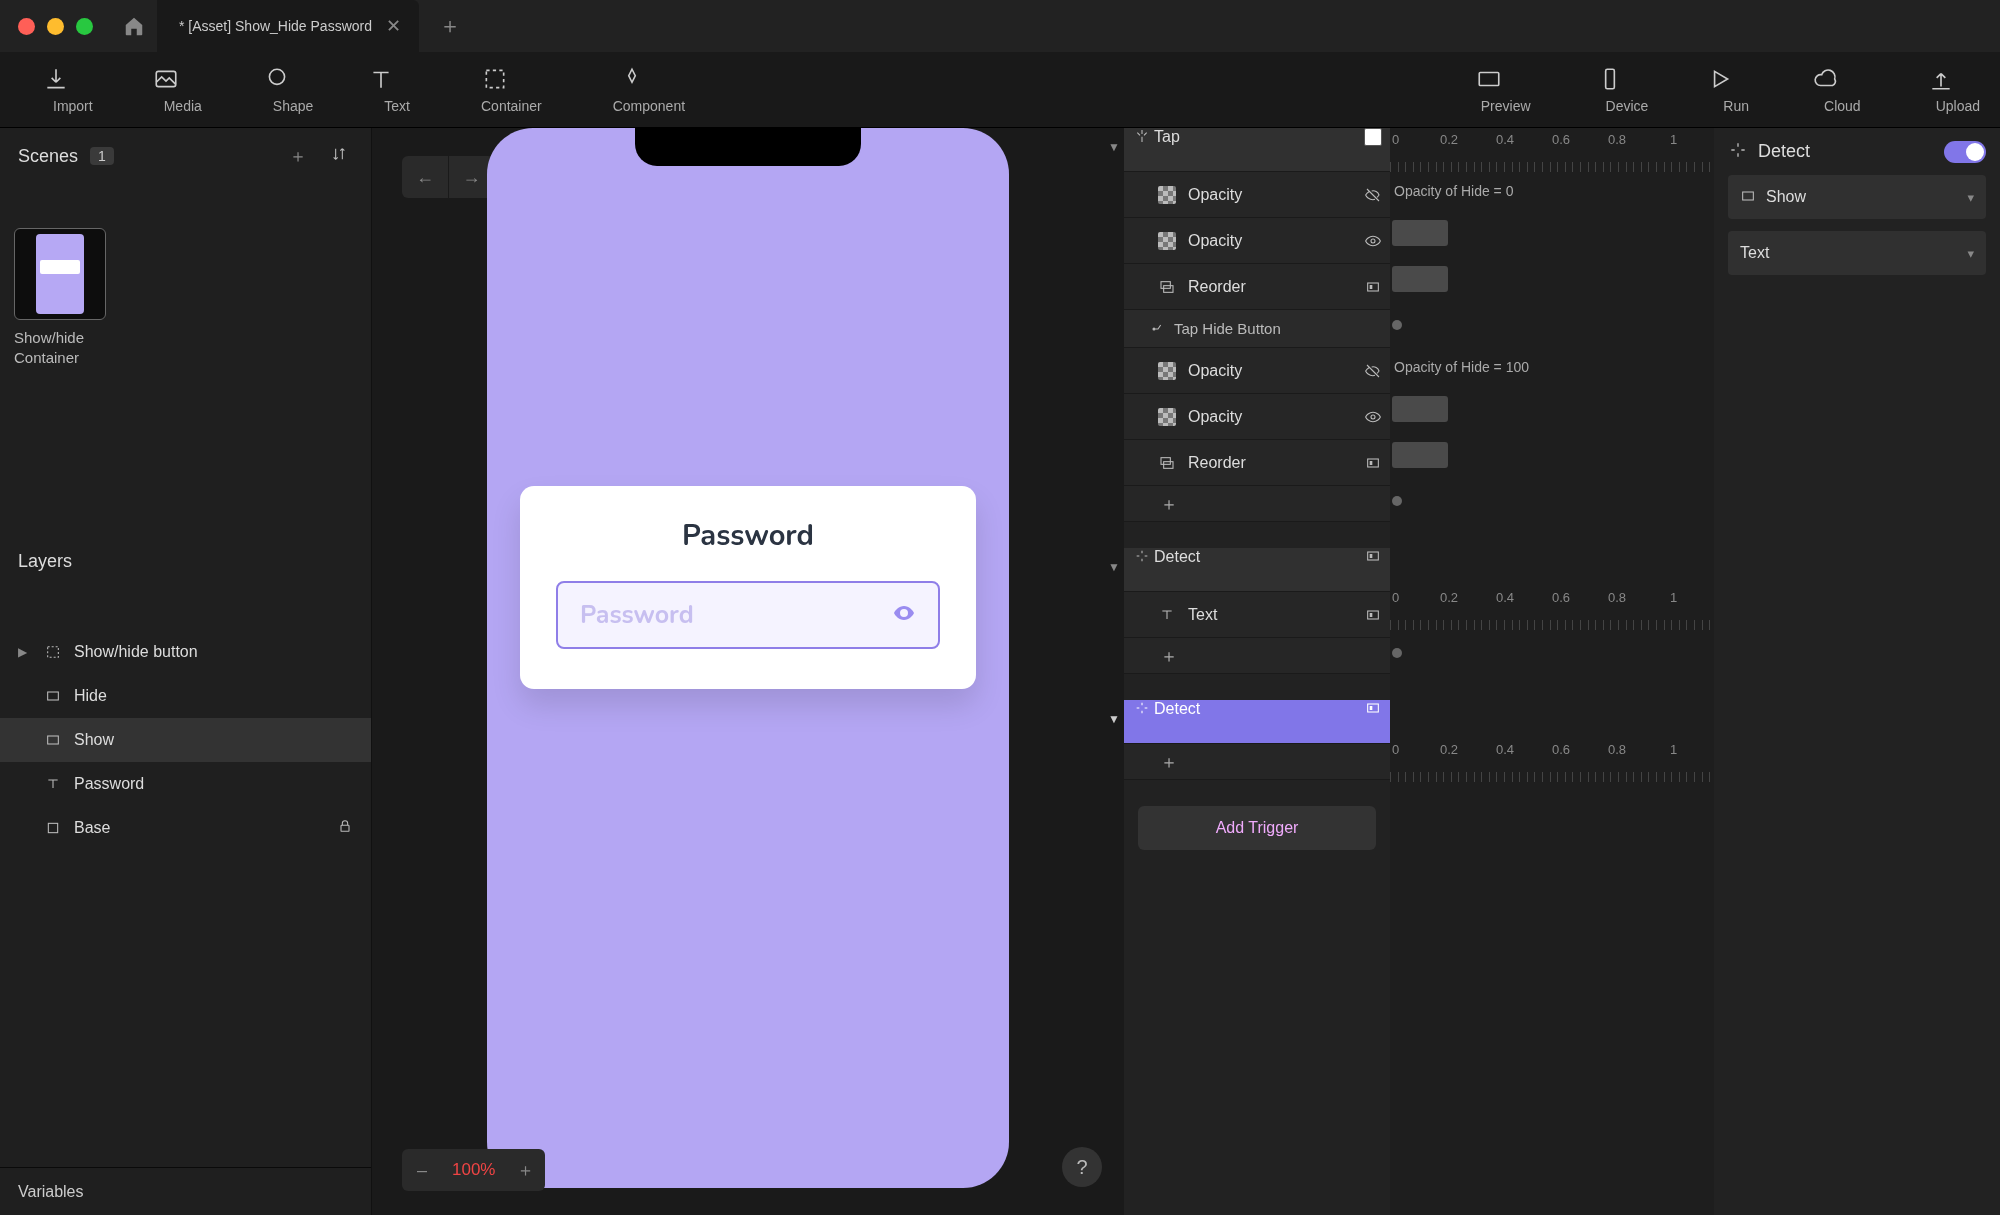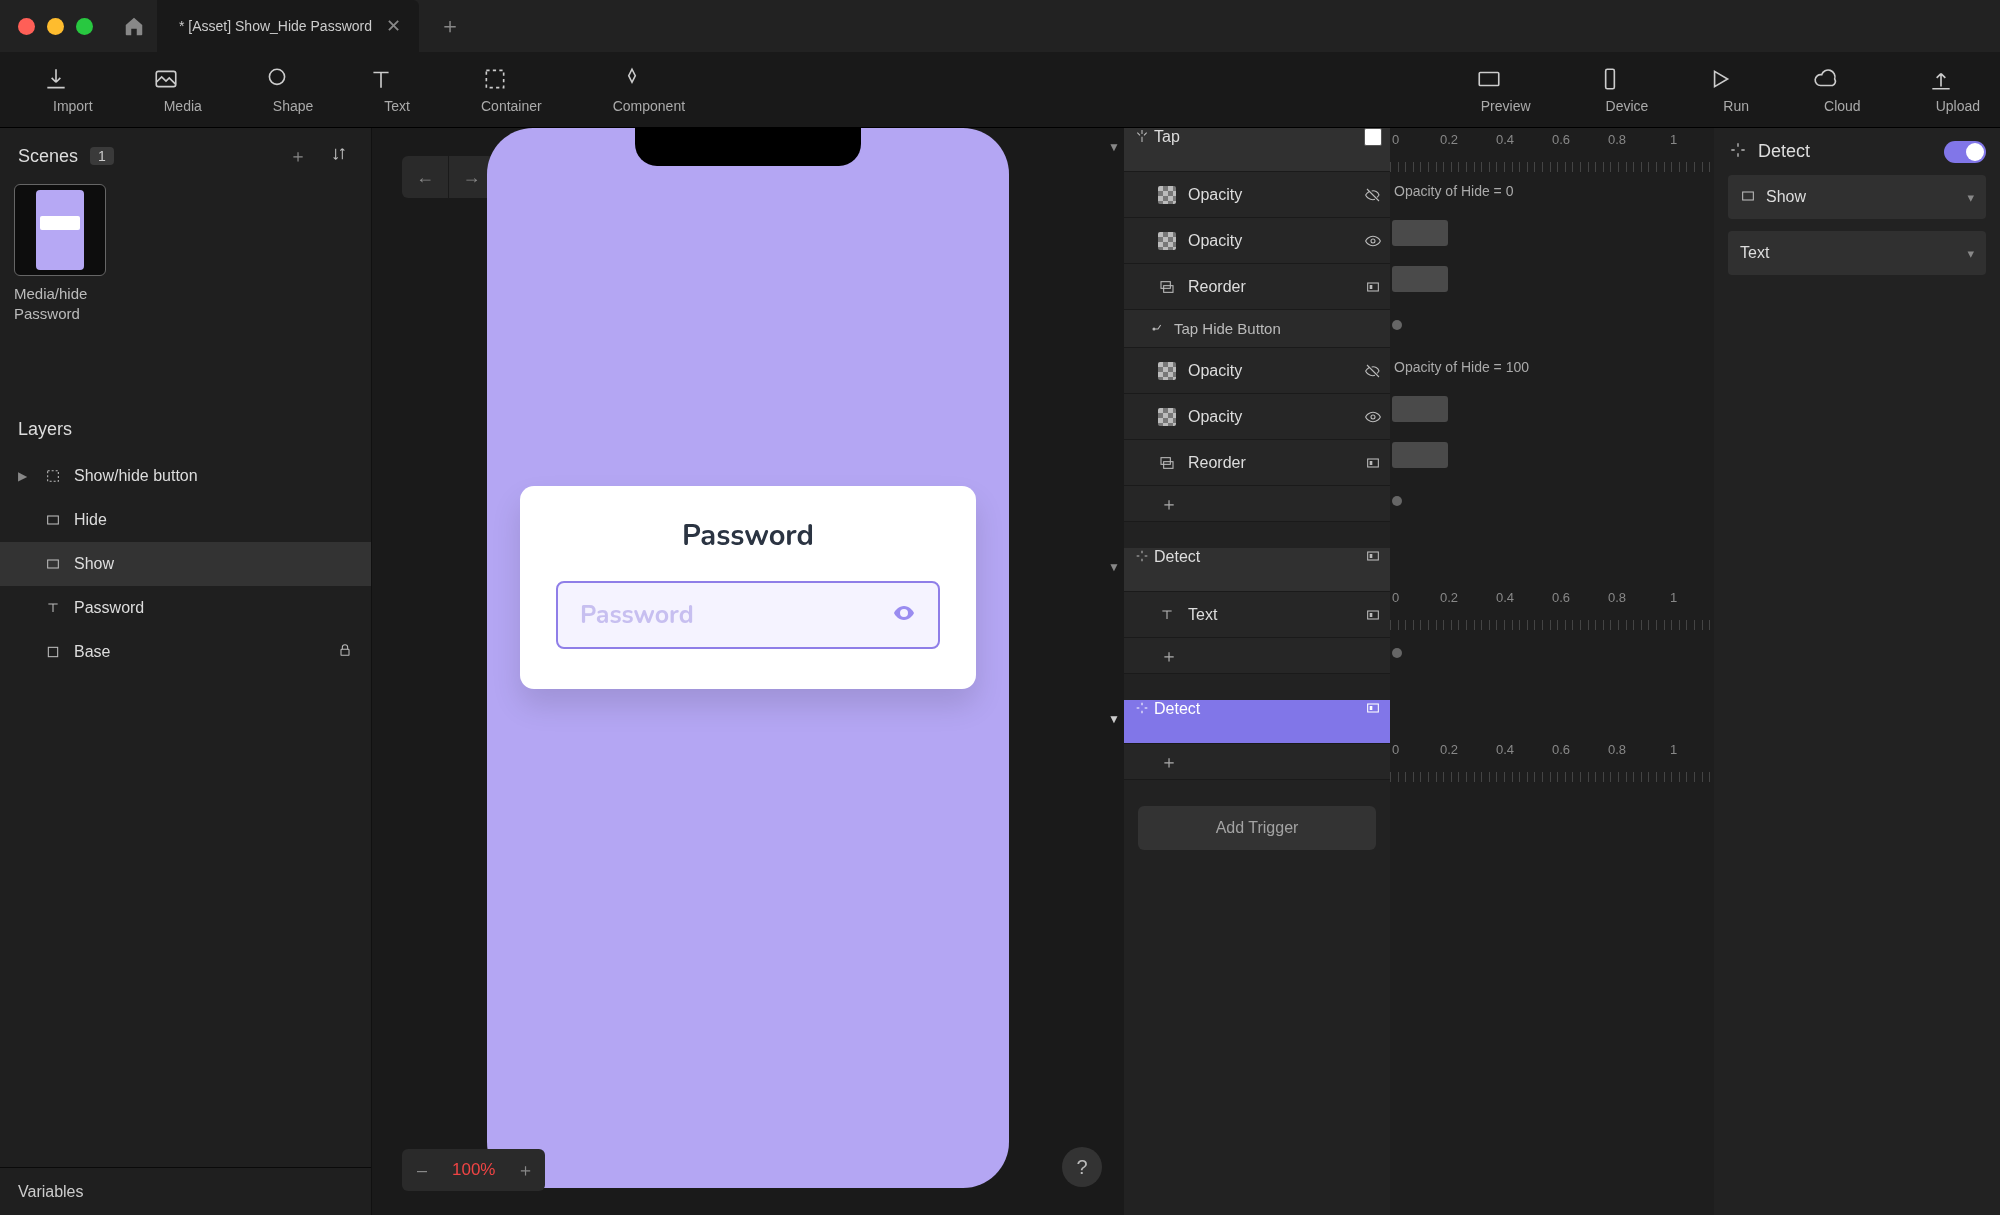--- a/index.html
+++ b/index.html
@@ -27,21 +27,21 @@
 .tool-btn-v .lbl { font-size: 14px; color: #aaa; margin-left: 33px; }
 .tool-btn-v svg { width: 26px; height: 26px; fill: none; stroke: #ccc; stroke-width: 1.5; }
 .toolbar-center { position: absolute; left: 50%; transform: translateX(-50%); }
 .device-pill { border: 1px solid #555; border-radius: 16px; padding: 7px 20px; font-size: 18px; color: #bbb; }
 .tool-group-right { margin-left: auto; display: flex; gap: 42px; }
 
 
 .main-row { display: flex; flex: 1; min-height: 0; }
 
 
-.left-panel { width: 372px; display: flex; flex-direction: column; background: #1f1f1f; border-right: 1px solid #111; }
+.left-panel { width: 372px; display: flex; flex-direction: column; background: #1f1f1f; border-right: 1px solid #111; gap: 44px; }
 .section-header { display: flex; align-items: center; padding: 14px 18px; gap: 12px; }
 .section-header h3 { font-size: 18px; color: #ddd; font-weight: 500; }
 .count-pill { background: #3a3a3a; color: #ccc; border-radius: 4px; font-size: 14px; padding: 1px 8px; }
 .section-header .spacer { flex: 1; }
 .sh-icon { color: #888; font-size: 18px; cursor: pointer; padding: 2px 6px; }
 
 .scenes-body { padding: 0 14px 16px; }
 .scene-thumb-wrap { width: 96px; }
 .scene-thumb { width: 92px; height: 92px; border-radius: 6px; border: 1px solid #666; background: #0d0d0d; padding: 6px; display:flex; align-items:center; justify-content:center; }
 .scene-thumb-inner { width: 48px; height: 80px; background:#b6a8f4; border-radius:4px; display:flex; align-items:flex-start; justify-content:center; padding-top:26px;}
@@ -84,21 +84,21 @@
 .trk-header { display:flex; align-items:flex-start; height:44px; background:#303030; padding-left:6px; cursor:pointer; border-bottom:1px solid #1a1a1a; }
 .trk-header.sel { background:#8176e8; color:#fff; }
 .trk-header .na { flex:1; font-size:16px; }
 .trk-header .right-ic { width:34px; display:flex; align-items:center; justify-content:center; }
 .sub-hdr { display:flex; align-items:center; height:38px; background:#2a2a2a; padding-left:26px; font-size:15px; color:#bbb; border-bottom:1px solid #1a1a1a;}
 .trk-row { display:flex; align-items:center; height:46px; padding-left:32px; gap:10px; background:#262626; border-bottom:1px solid #1a1a1a; font-size:16px;}
 .trk-row .ic { width:22px; height:22px; display:flex; align-items:center; justify-content:center;}
 .trk-row .nm { flex:1; }
 .trk-row .right-ic { width:34px; display:flex; align-items:center; justify-content:center; }
 .add-row { display:flex; align-items:center; height:36px; padding-left:36px; color:#aaa; cursor:pointer; font-size:18px; background:#262626; border-bottom:1px solid #1a1a1a;}
-.add-trigger-btn { margin:26px 14px; height:44px; border-radius:6px; background:#333; display:flex; align-items:center; justify-content:center; font-size:16px; cursor:pointer; color:#a3a3a3;}
+.add-trigger-btn { margin:26px 14px; height:44px; border-radius:6px; background:#333; display:flex; align-items:center; justify-content:center; font-size:16px; cursor:pointer; color:#f0abfc;}
 .timeline-panel .caret-abs{ position:absolute; left:-16px; top:12px; color:#888; font-size:12px;}
 
 
 .trk-wrap { position:relative; }
 
 
 .ruler-col { width:324px; background:#1e1e1e; display:flex; flex-direction:column; }
 .ruler-block { position:relative; }
 .ruler-ticks { height:44px; position:relative; font-size:13px; color:#888;}
 .ruler-ticks span{ position:absolute; top:4px; }
@@ -234,21 +234,21 @@
           <svg class="ico-sm" viewBox="0 0 24 24">
               <path d="M7 4v16M7 20l-3-3M7 20l3-3M17 20V4M17 4l-3 3M17 4l3 3"></path>
             </svg>
         </span>
       </div>
       <div class="scenes-body">
         <div class="scene-thumb-wrap">
           <div class="scene-thumb">
               <div class="scene-thumb-inner"></div>
             </div>
-          <div class="scene-name">Media/hide Password</div>
+          <div class="scene-name">Show/hide Container</div>
         </div>
       </div>
 
       <div style="height:66px"></div>
       <div class="section-header">
         <h3>Layers</h3>
       </div>
       <div class="layers-body">
         <div class="layer-row">
           <span class="chev">▶</span>

